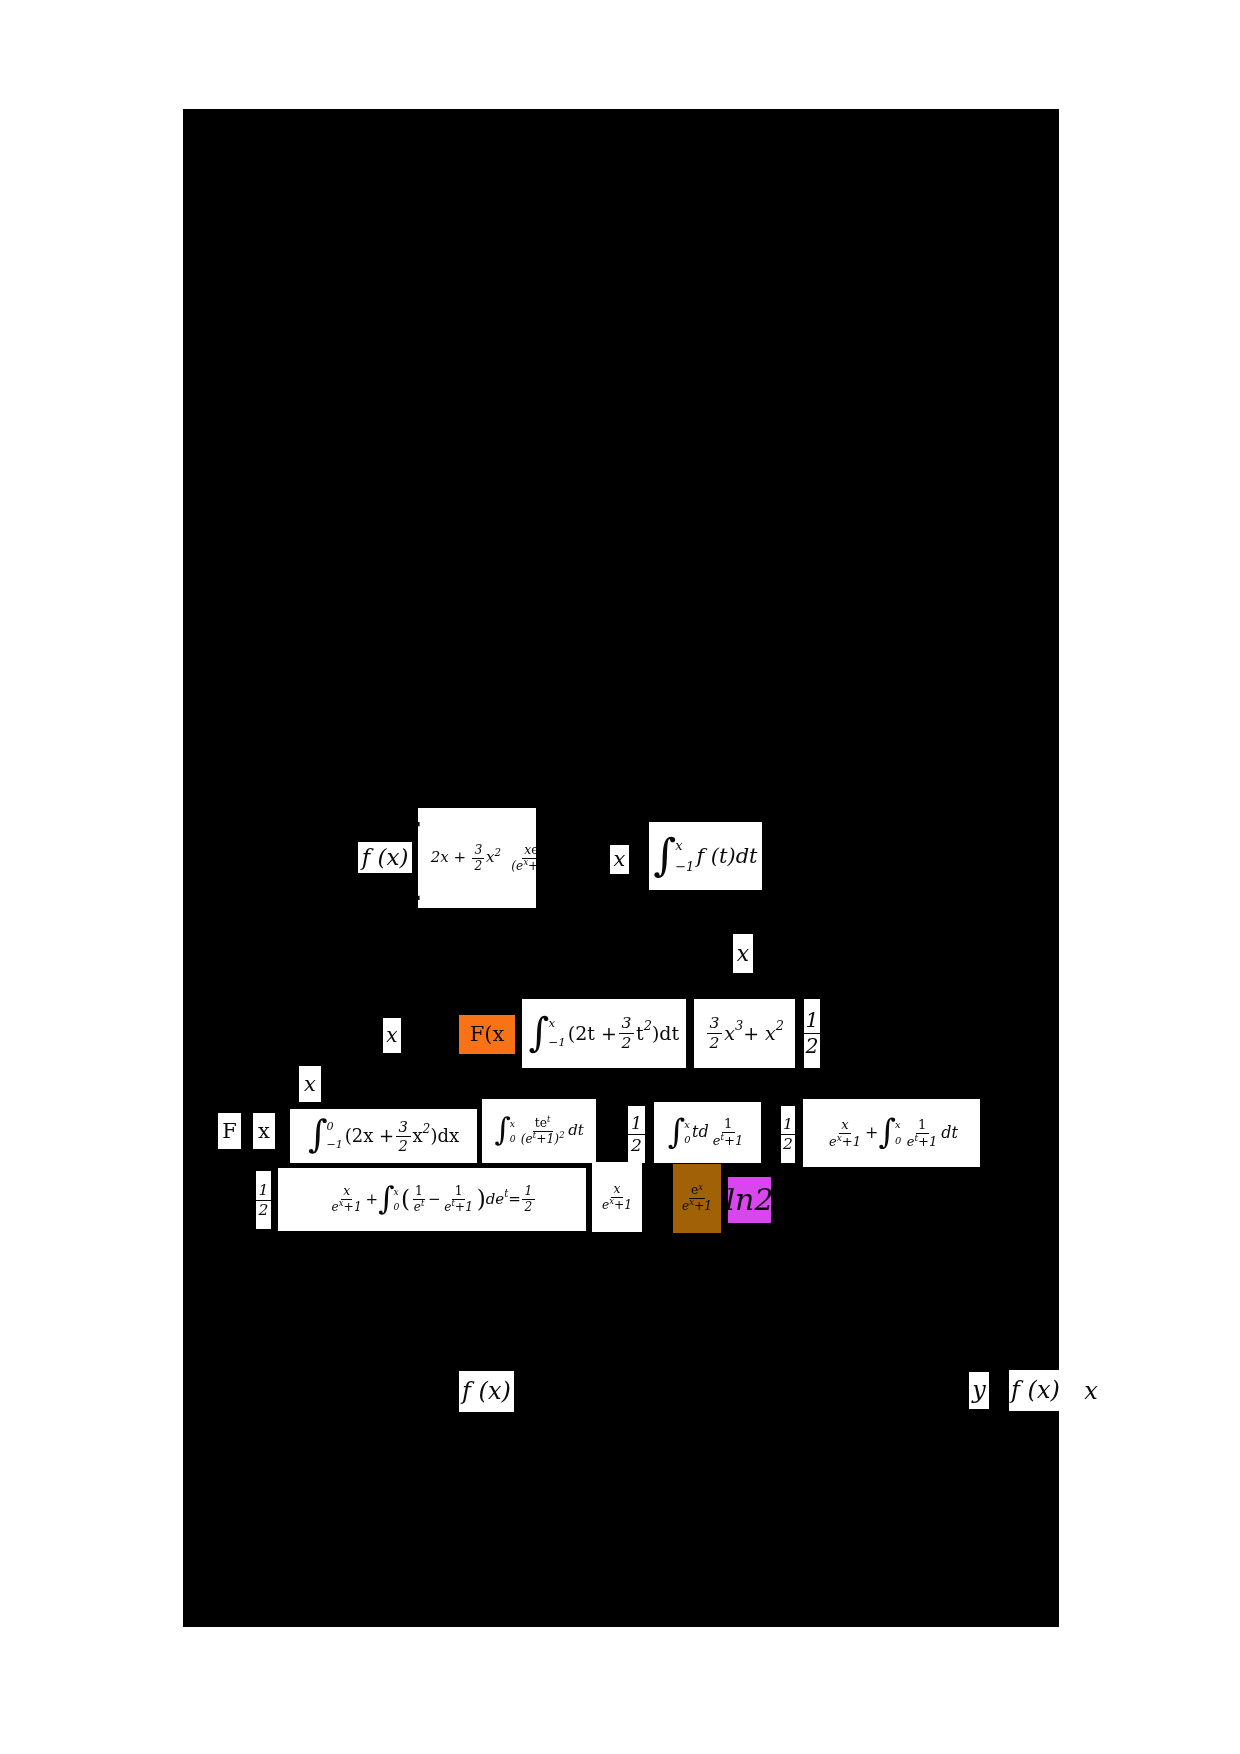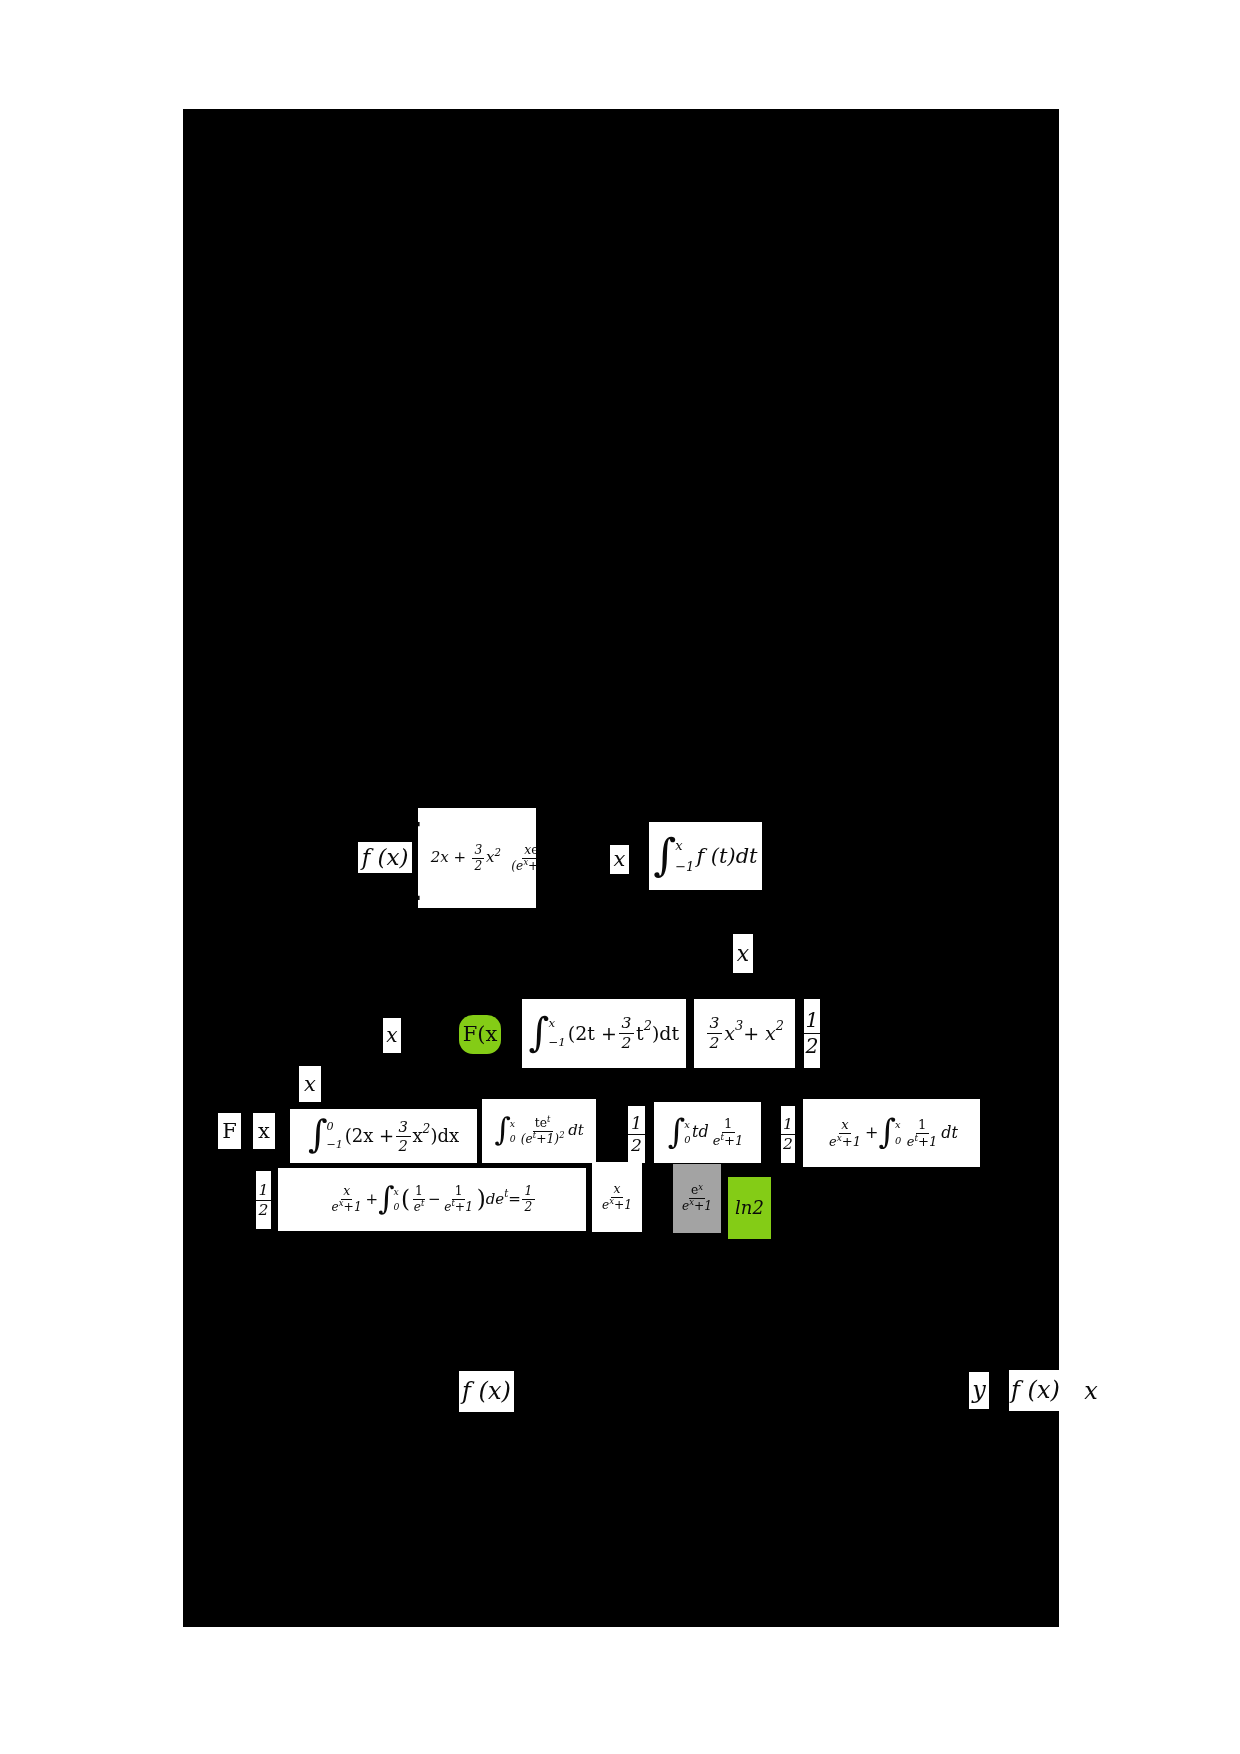--- a/index.html
+++ b/index.html
@@ -77,21 +77,21 @@
           </span>
         </span>
         <span class="it"> f (t)dt</span>
       </div>
       <div class="patch" style="left: 685px; top: 934px; width: 20px; height: 39px; font-size: 22px; background: rgb(255, 255, 255); color: rgb(10, 10, 10);">
         <span class="it">x</span>
       </div>
       <div class="patch" style="left: 335px; top: 1018px; width: 18px; height: 35px; font-size: 20px; background: rgb(255, 255, 255); color: rgb(10, 10, 10);">
         <span class="it">x</span>
       </div>
-      <div class="patch" style="left: 411px; top: 1015px; width: 42px; height: 39px; font-size: 21px; background: #84cc16; color: rgb(10, 10, 10); border-radius: 14px;">
+      <div class="patch" style="left: 411px; top: 1015px; width: 56px; height: 39px; font-size: 21px; background: #f97316; color: rgb(10, 10, 10);">
         <span class="rm">F(x</span>
       </div>
       <div class="patch" style="left: 474px; top: 999px; width: 164px; height: 69px; font-size: 19px; background: rgb(255, 255, 255); color: rgb(10, 10, 10);">
         <span class="int">
           <span class="int-sym">∫</span>
           <span class="int-b">
             <span>x</span>
             <span>−1</span>
           </span>
         </span>
@@ -242,27 +242,27 @@
           <span class="num">1</span>
           <span class="den">2</span>
         </span>
       </div>
       <div class="patch" style="left: 544px; top: 1162px; width: 50px; height: 70px; font-size: 15px; background: rgb(255, 255, 255); color: rgb(10, 10, 10);">
         <span class="frac">
           <span class="num"><span class="it">x</span></span>
           <span class="den"><span class="it">e</span><span class="sup">x</span><span class="it">+1</span></span>
         </span>
       </div>
-      <div class="patch" style="left: 625px; top: 1164px; width: 48px; height: 69px; font-size: 15px; background: #a3a3a3; color: rgb(10, 10, 10);">
+      <div class="patch" style="left: 625px; top: 1164px; width: 48px; height: 69px; font-size: 15px; background: #a16207; color: rgb(10, 10, 10);">
         <span class="frac">
           <span class="num"><span class="rm">e</span><span class="sup">x</span></span>
           <span class="den"><span class="it">e</span><span class="sup">x</span><span class="it">+1</span></span>
         </span>
       </div>
-      <div class="patch" style="left: 680px; top: 1177px; width: 43px; height: 62px; font-size: 18px; background: #84cc16; color: rgb(10, 10, 10);">
+      <div class="patch" style="left: 680px; top: 1177px; width: 43px; height: 46px; font-size: 30px; background: #d946ef; color: rgb(10, 10, 10);">
         <span class="it">ln2</span>
       </div>
       <div class="patch" style="left: 411px; top: 1371px; width: 55px; height: 41px; font-size: 24px; background: rgb(255, 255, 255); color: rgb(10, 10, 10);">
         <span class="it">f (x)</span>
       </div>
       <div class="patch" style="left: 921px; top: 1372px; width: 20px; height: 37px; font-size: 24px; background: rgb(255, 255, 255); color: rgb(10, 10, 10);">
         <span class="it">y</span>
       </div>
       <div class="patch" style="left: 961px; top: 1370px; width: 53px; height: 41px; font-size: 24px; background: rgb(255, 255, 255); color: rgb(10, 10, 10);">
         <span class="it">f (x)</span>

